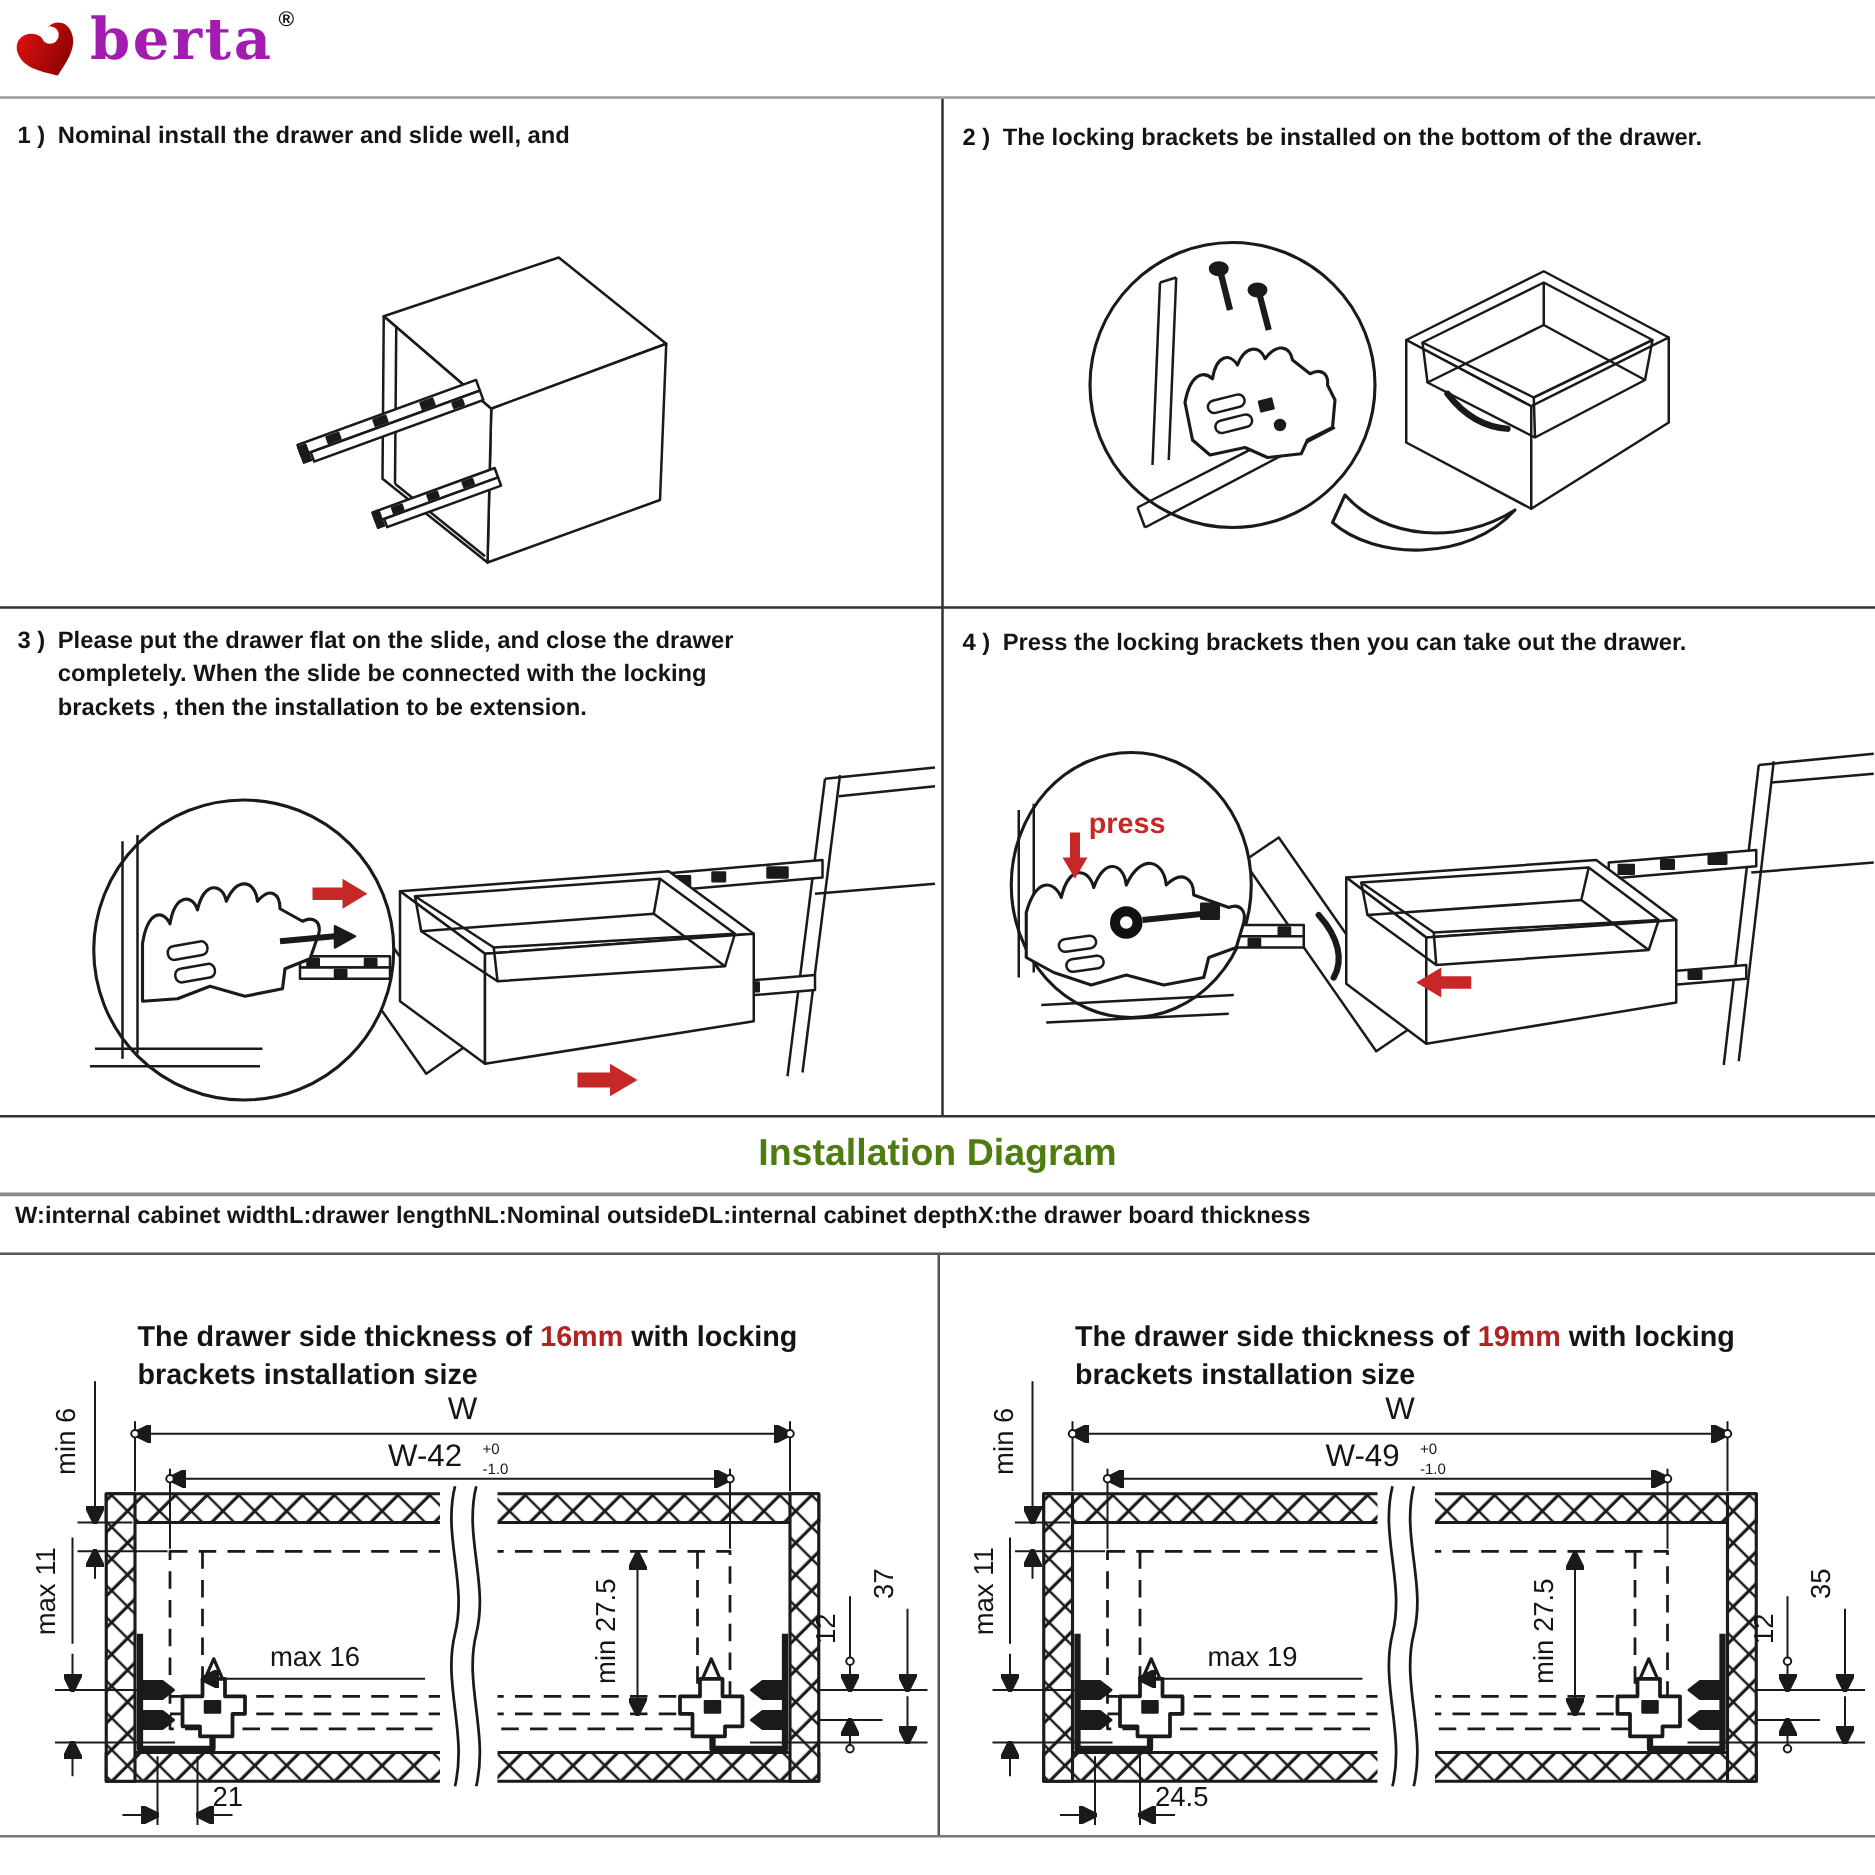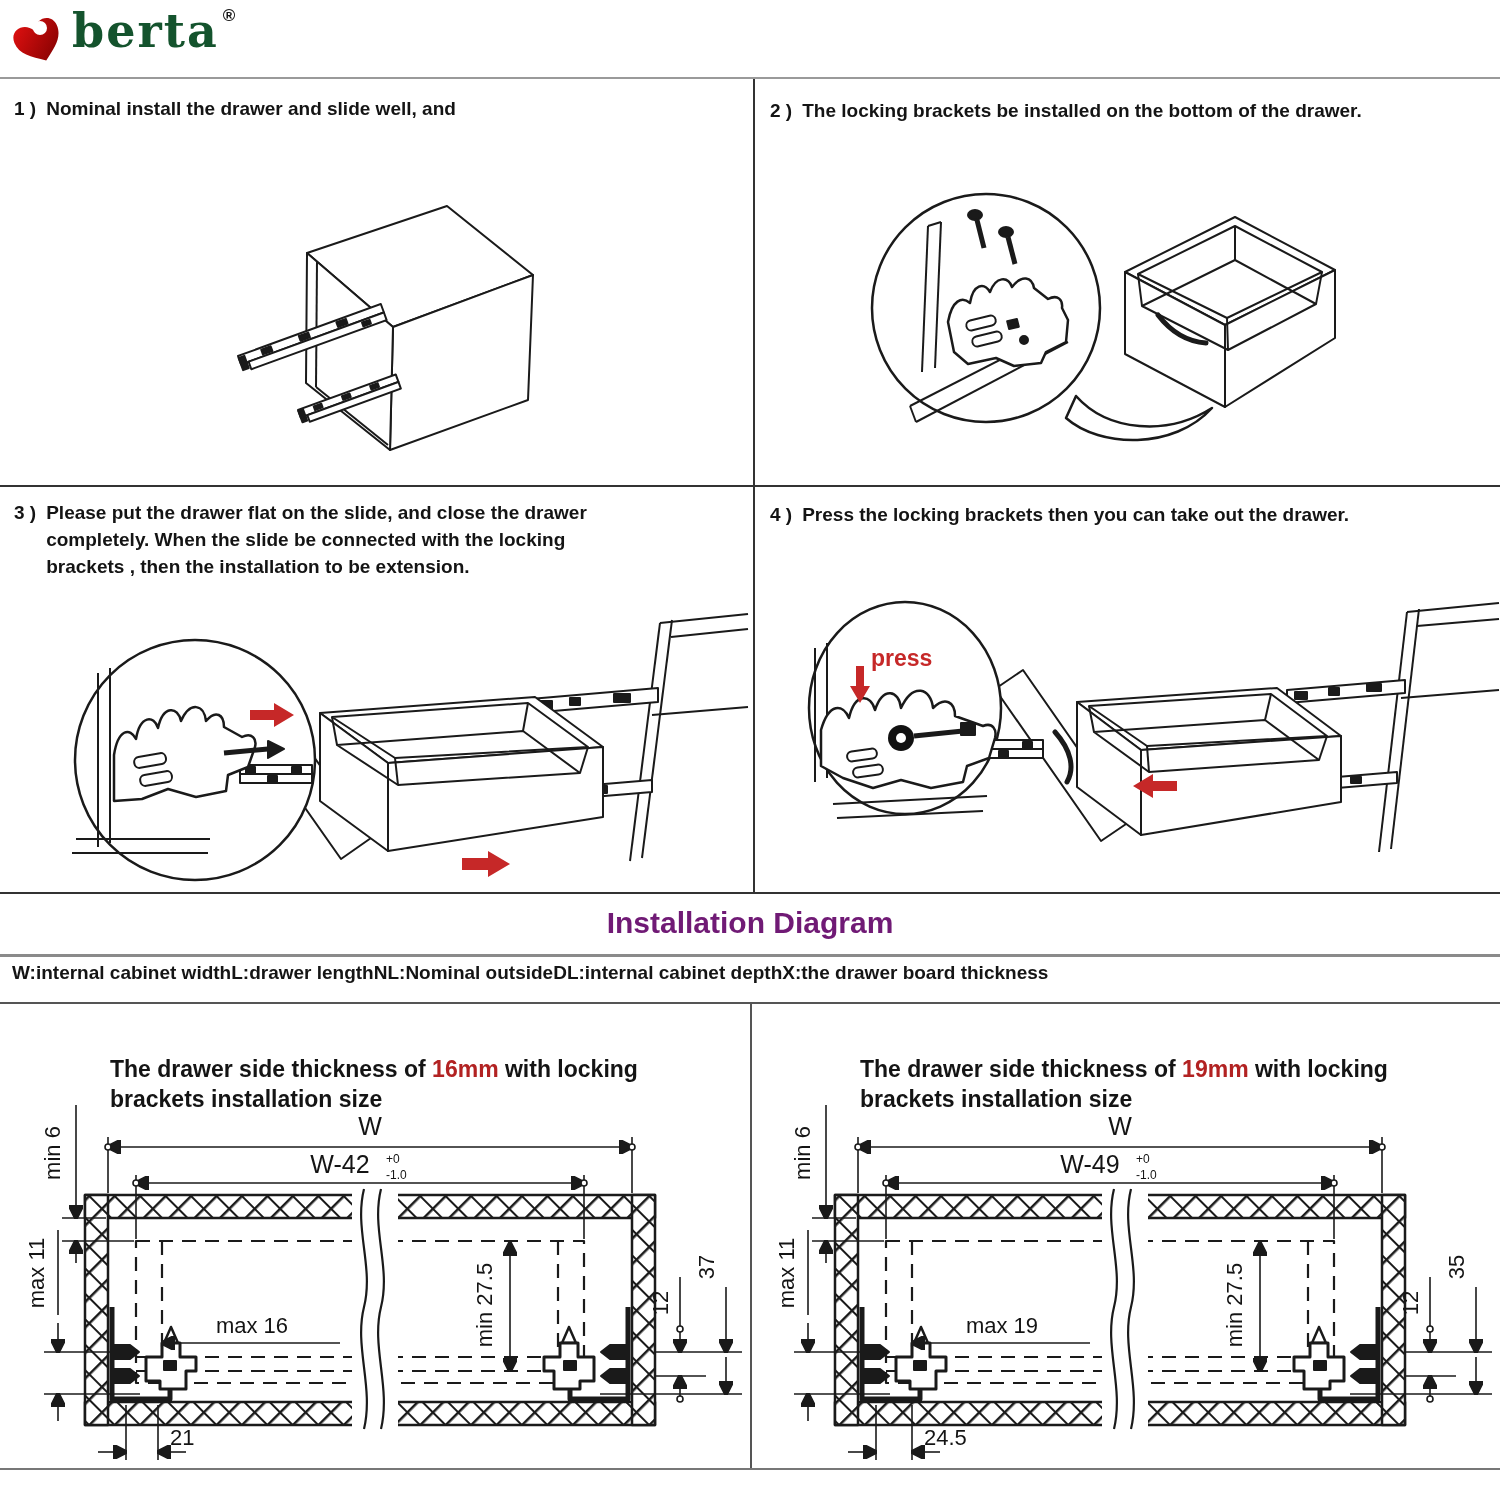--- a/index.html
+++ b/index.html
@@ -4,28 +4,28 @@
 <style>
   html,body{margin:0;padding:0;background:#ffffff;}
   .page{position:relative;width:1500px;height:1500px;background:#fff;overflow:hidden;
         font-family:"Liberation Sans",sans-serif;color:#111;}
   .abs{position:absolute;}
   .hline{position:absolute;background:#333;}
   .vline{position:absolute;background:#333;}
   
   .logo{position:absolute;top:6px;left:10px;display:flex;align-items:flex-start;}
   .brand{font-family:"DejaVu Serif",serif;font-weight:bold;font-size:46px;letter-spacing:2px;
-         color:#14532d;line-height:1.1;margin-left:6px;}
+         color:#a21caf;line-height:1.1;margin-left:6px;}
   .reg{font-size:17px;font-weight:bold;vertical-align:super;margin-left:4px;color:#151515;}
   
   .step{position:absolute;display:flex;font-size:19px;font-weight:bold;line-height:1.42;color:#141414;}
   .step .num{white-space:nowrap;margin-right:10px;}
   
   .section-title{position:absolute;left:0;top:906px;width:1500px;text-align:center;
-                 font-size:30px;font-weight:bold;color:#701a75;}
+                 font-size:30px;font-weight:bold;color:#4d7c0f;}
   .legend{position:absolute;left:0;top:962px;width:1476px;padding:0 12px;display:flex;
           font-size:19px;font-weight:bold;color:#151515;}
   svg text{font-family:"Liberation Sans",sans-serif;}
 </style>
 </head>
 <body>
 
 <div class="page">
 
   <div class="logo">

